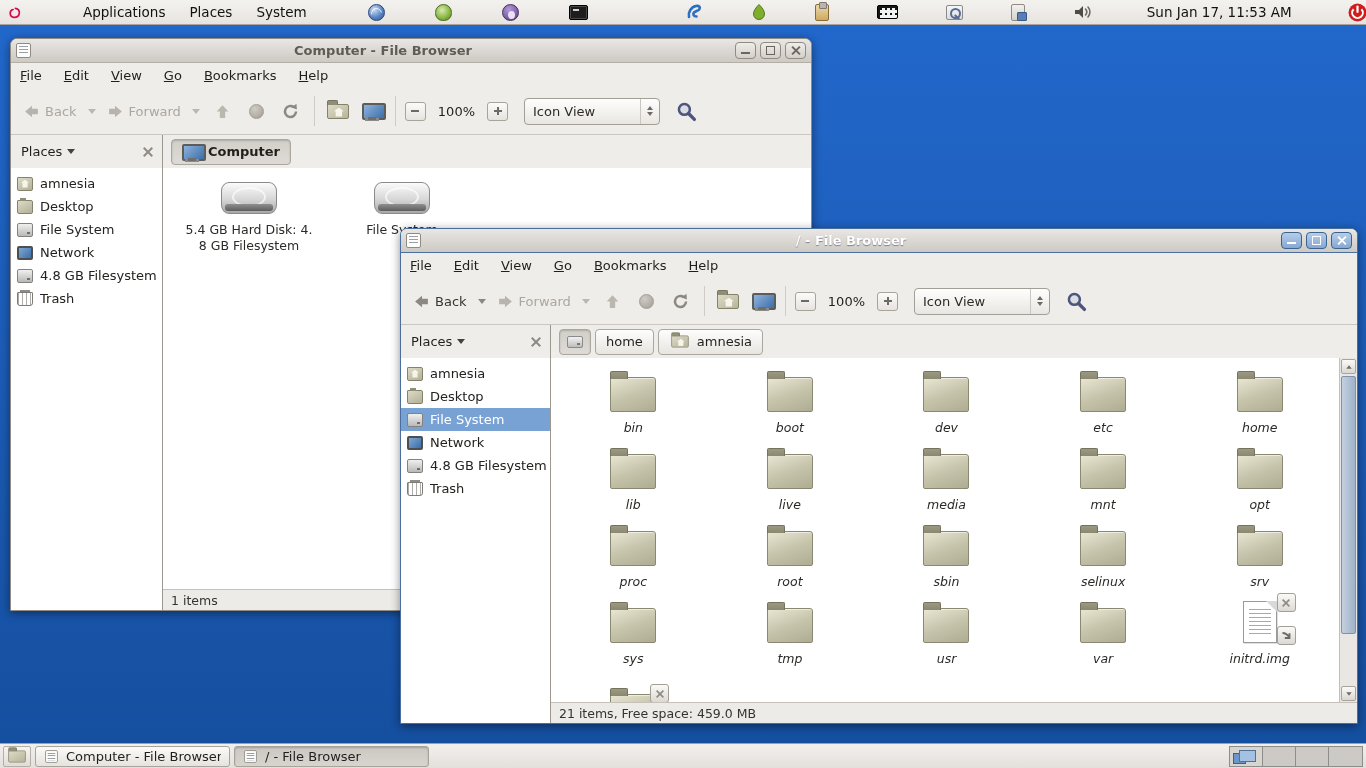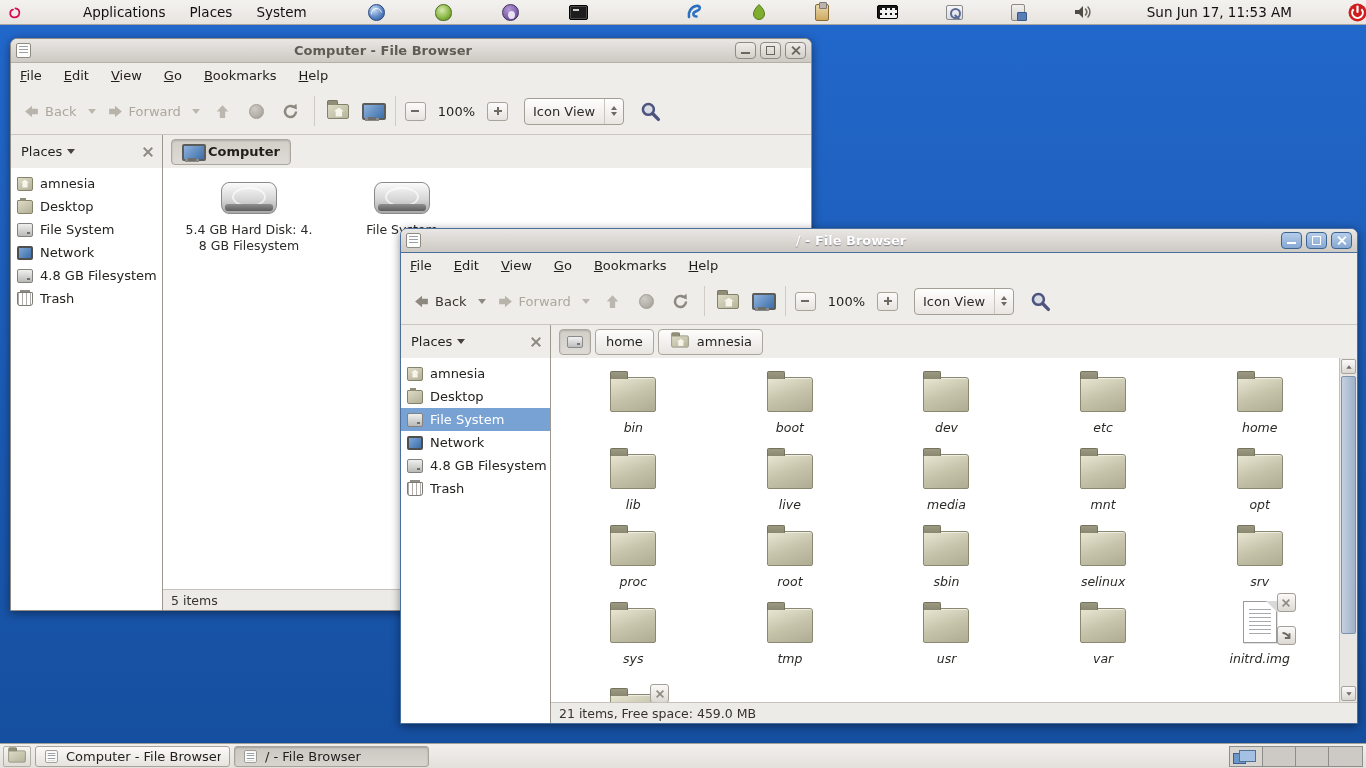--- a/index.html
+++ b/index.html
@@ -73,21 +73,21 @@
   .tibtn.disabled { color:#bcb7ae; }
   .tibtn svg { width:17px; height:17px; }
   .stop-dot { width:15px; height:15px; border-radius:50%; background:radial-gradient(circle at 35% 30%, #cfccc6, #b0aba2 70%, #9a958c); border:1px solid #a29d94; }
   .tsep { width:1px; height:30px; background:#cfccc5; margin:0 5px; }
   .zbtn { width:21px; height:19px; border:1px solid #a8a39b; border-radius:3px; background:linear-gradient(#fcfbfa,#e6e3df); display:flex; align-items:center; justify-content:center; margin:0 2px; }
   .glyph-minus { width:8px; height:2px; background:#6e6a63; }
   .glyph-plus { position:relative; width:8px; height:8px; }
   .glyph-plus::before { content:""; position:absolute; left:0; top:3px; width:8px; height:2px; background:#6e6a63; }
   .glyph-plus::after { content:""; position:absolute; left:3px; top:0; width:2px; height:8px; background:#6e6a63; }
   .zoom-label { font-size:13px; color:#211f1c; margin:0 8px; }
-  .combo { width:100px; height:27px; border:1px solid #a39e96; border-radius:4px; background:linear-gradient(#fefefd,#e9e6e2); display:flex; align-items:center; margin:0 8px 0 12px; }
+  .combo { width:136px; height:27px; border:1px solid #a39e96; border-radius:4px; background:linear-gradient(#fefefd,#e9e6e2); display:flex; align-items:center; margin:0 8px 0 12px; }
   .combo-label { flex:1; font-size:13px; color:#2e2b27; padding-left:8px; }
   .combo-arrows { width:19px; height:100%; border-left:1px solid #c9c5bf; display:flex; flex-direction:column; align-items:center; justify-content:center; gap:2px; }
   .c-up { width:0; height:0; border-left:3.5px solid transparent; border-right:3.5px solid transparent; border-bottom:4.5px solid #6e6a63; }
   .c-down { width:0; height:0; border-left:3.5px solid transparent; border-right:3.5px solid transparent; border-top:4.5px solid #6e6a63; }
   .tibtn.search svg { width:21px; height:21px; }
 
   .mini-folder { width:22px; height:15px; position:relative; background:linear-gradient(150deg,#dddbc6,#b6b49a); border:1px solid #84826b; border-radius:1px 2px 2px 2px; display:inline-block; }
   .mini-folder::before { content:""; position:absolute; top:-5px; left:-1px; width:9px; height:4px; background:#908e76; border:1px solid #77755f; border-bottom:none; border-radius:2px 2px 0 0; }
   .mini-folder.home::after { content:""; position:absolute; left:6px; top:3px; width:10px; height:9px; background:#f7f4ea; clip-path:polygon(50% 0,100% 42%,82% 42%,82% 100%,18% 100%,18% 42%,0 42%); }
   .mini-monitor { width:20px; height:16px; position:relative; display:inline-block; }
@@ -258,21 +258,21 @@
     </span>
   <span class="ti">
       <span class="ic-cliplock"></span>
     </span>
   <span class="ti">
     <svg class="ic-speaker" viewBox="0 0 20 18">
         <path d="M2 7 L6 7 L10 3 L10 15 L6 11 L2 11 Z" fill="#4e4a44"></path>
         <path d="M12.5 6 a4.5 4.5 0 0 1 0 6 M15 4 a7.5 7.5 0 0 1 0 10" fill="none" stroke="#6e6a63" stroke-width="1.6" stroke-linecap="round"></path>
       </svg>
   </span>
-  <span class="p-clock">Sun Jun 17, 11:53 AM</span>
+  <span class="p-clock">Sun Jan 17, 11:53 AM</span>
   <span class="p-power">
     <svg width="19" height="19" viewBox="0 0 19 19">
         <circle cx="9.5" cy="9.5" r="9" fill="#cf1d1d"></circle>
         <path d="M9.5 3.5 L9.5 9" stroke="#fff" stroke-width="2.2" stroke-linecap="round"></path>
         <path d="M5.6 6.2 a5.3 5.3 0 1 0 7.8 0" fill="none" stroke="#fff" stroke-width="2"></path>
       </svg>
   </span>
 </div>
 
 <div class="window" id="win1" style="left:10px; top:38px; width:802px; height:573px; z-index:10;">
@@ -418,21 +418,21 @@
             </span>
         </div>
         <div class="dcell" style="left:173px; top:14px;">
           <span class="disk"></span>
           <span class="cell-label">
               <span class="ln">File System</span>
             </span>
         </div>
       </div>
       <div class="statusbar">
-          <span>5 items</span>
+          <span>1 items</span>
         </div>
     </div>
   </div>
 </div>
 
 <div class="window active" id="win2" style="left:400px; top:228px; width:958px; height:496px; z-index:20;">
   <div class="titlebar">
     <span class="tb-ic"></span>
     <span class="tb-title">/ - File Browser</span>
     <span class="winbtns">

